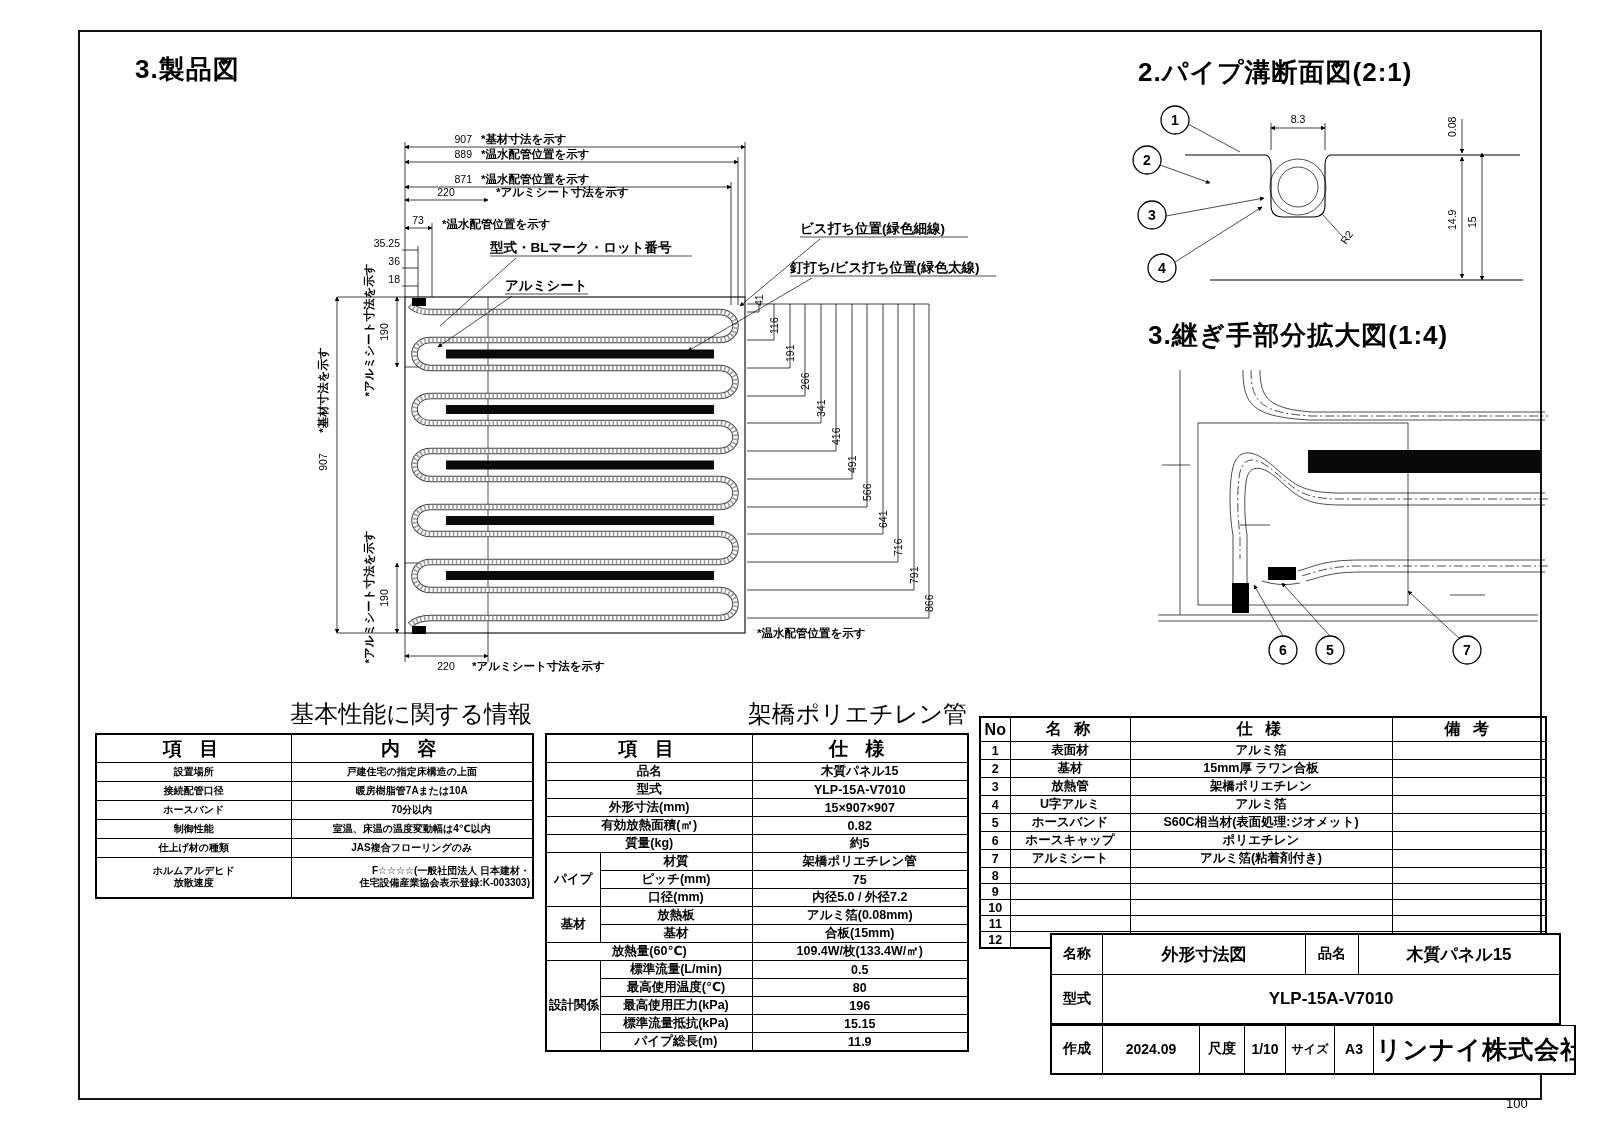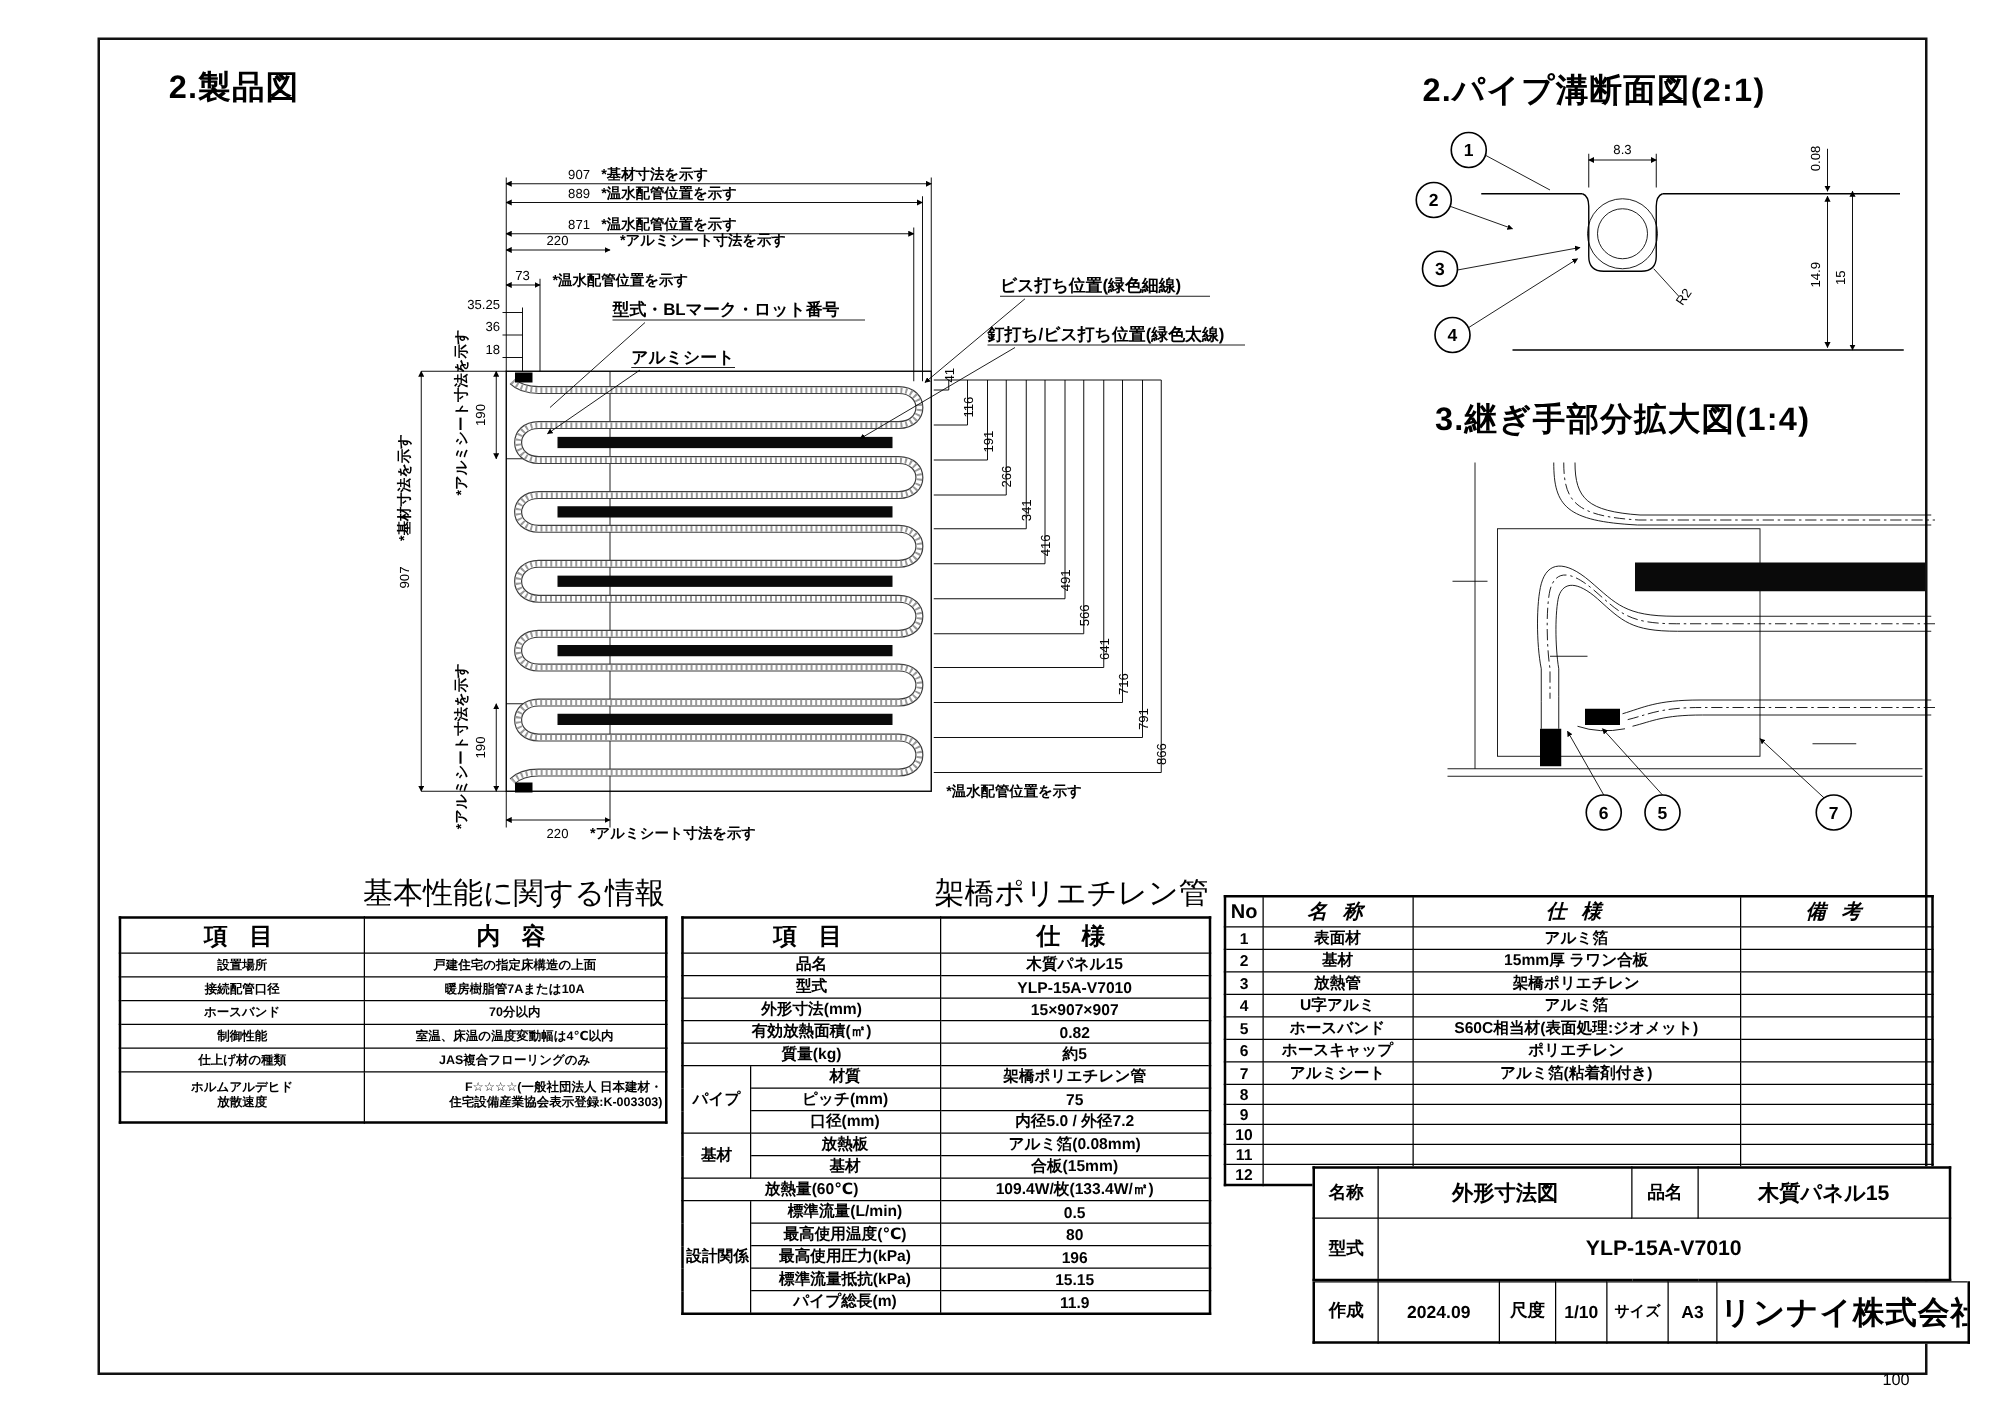--- a/index.html
+++ b/index.html
@@ -30,35 +30,35 @@
   .t1{width:437px;border:2px solid #000;}
   .t1 td{font-size:10px;height:18px;}
   .t1 .hd{font-size:19px;height:27px;letter-spacing:6px;}
   .t1 .pre{white-space:pre-line;line-height:1.25;text-align:right;padding-left:5px;}
   .t1 .pre2{white-space:pre-line;line-height:1.25;}
   .t2{width:422px;border:2px solid #000;}
   .t2 td{font-size:12.5px;height:13px;}
   .t2 .hd{font-size:19px;height:27px;letter-spacing:6px;}
   .t3{width:566px;border:2px solid #000;}
   .t3 td{font-size:12.5px;height:15px;}
-  .t3 .hd{font-size:16px;height:23px;letter-spacing:4px;font-style:italic;}
+  .t3 .hd{font-size:16px;height:23px;letter-spacing:4px;}
   .t3 .hdno{font-size:16px;height:23px;}
   .tb{width:492px;border:2px solid #000;background:#fff;}
   .tb td{font-size:14px;}
   .tb .lab{width:46px;font-size:14px;}
   .tb .big{font-size:17px;}
   .tb .company{font-size:25px;font-weight:700;letter-spacing:1px;margin-left:38px;}
   #page-num{font-size:13px;font-weight:400;}
 </style>
 </head>
 <body>
 
 <div id="sheet-border" class="abs"></div>
 
-<div class="abs sec-title" style="left:135px;top:52px;">2.製品図</div>
+<div class="abs sec-title" style="left:135px;top:52px;">3.製品図</div>
 <div class="abs sec-title" style="left:1138px;top:55px;">2.パイプ溝断面図(2:1)</div>
 <div class="abs sec-title" style="left:1148px;top:318px;">3.継ぎ手部分拡大図(1:4)</div>
 
 <svg class="abs" style="left:300px;top:100px;" width="700" height="600" viewBox="0 0 700 600">
   <defs>
     <marker id="ar" viewBox="0 0 10 10" refX="9" refY="5" markerWidth="6.5" markerHeight="6.5" orient="auto-start-reverse">
       <path d="M0,0L10,5L0,10z" fill="#000"></path>
     </marker>
   </defs>
 

